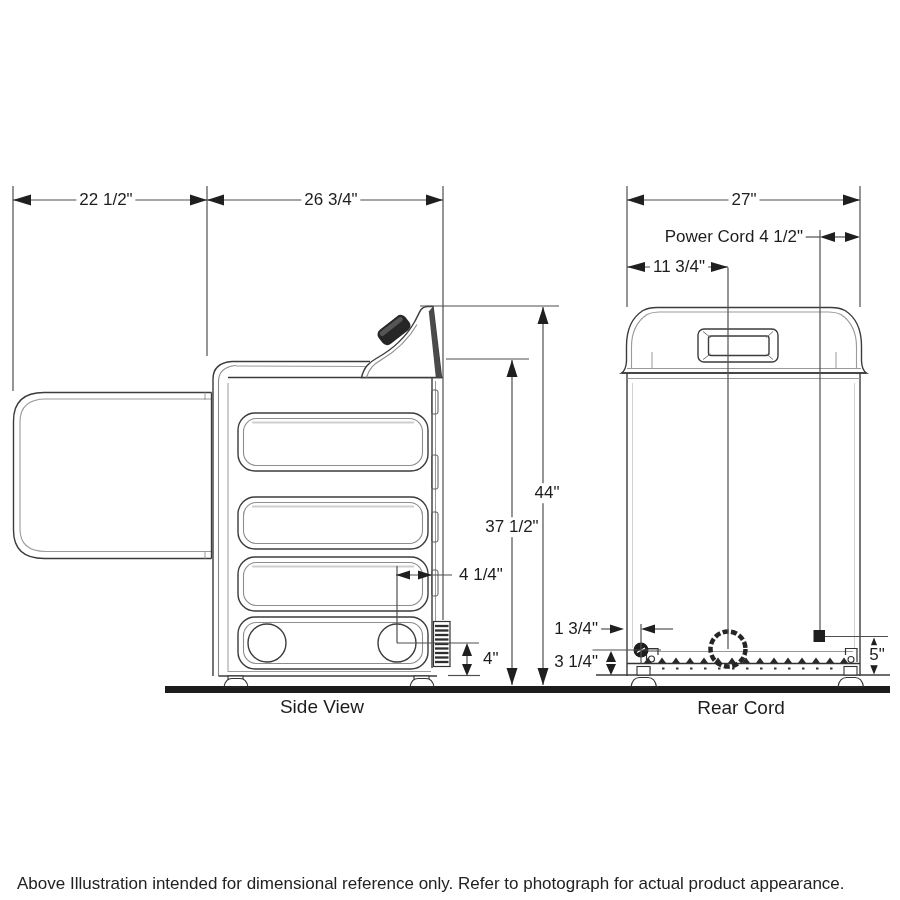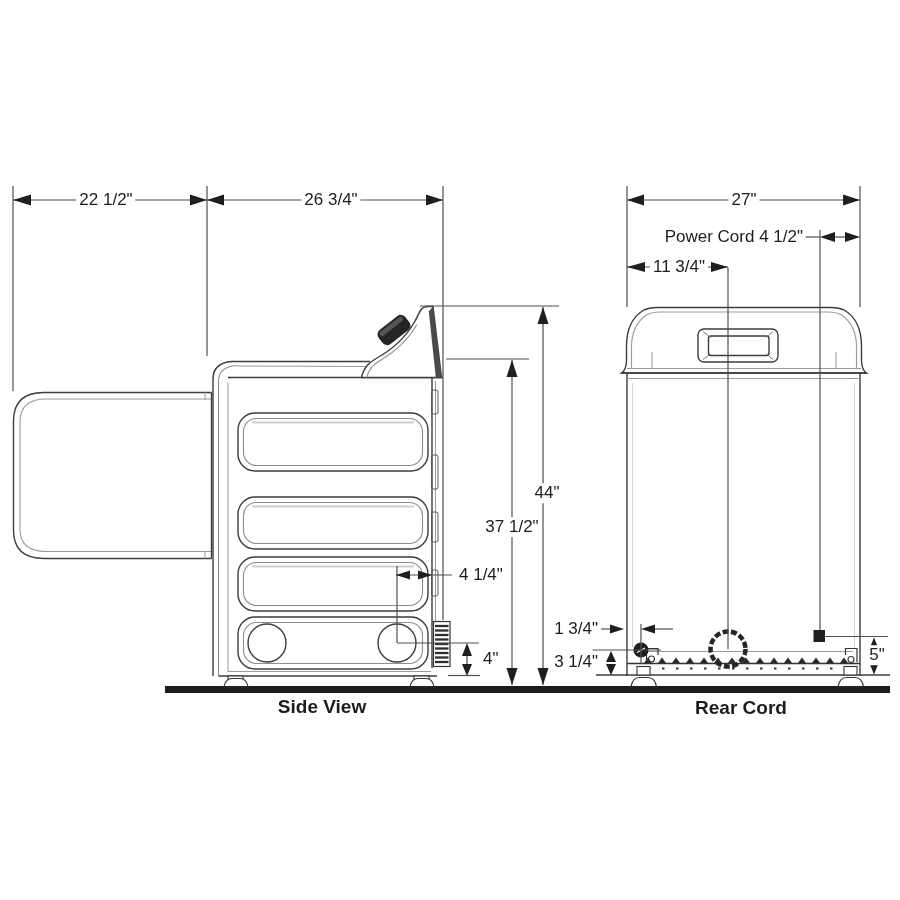--- a/index.html
+++ b/index.html
@@ -4,21 +4,21 @@
 <style>
   html,body{margin:0;padding:0;background:#fff;}
   #stage{position:relative;width:900px;height:900px;background:#fff;overflow:hidden;
          font-family:"Liberation Sans",sans-serif;}
   #stage svg{position:absolute;left:0;top:0;}
   .lbl{position:absolute;font:17px/1.15 "Liberation Sans",sans-serif;color:#1d1d1d;
        background:#fff;padding:0 3px;white-space:nowrap;}
   .c{transform:translate(-50%,-50%);}
   .r{transform:translate(-100%,-50%);}
   .l{transform:translate(0,-50%);}
-  .cap{font-size:19px;background:transparent;padding:0;font-weight:bold;}
+  .cap{font-size:19px;background:transparent;padding:0;}
   .note{font-size:17px;background:transparent;padding:0;color:#222;}
 </style>
 </head>
 <body>
 
 <div id="stage">
 
 <svg width="900" height="900" viewBox="0 0 900 900">
 
   <rect x="165" y="686" width="725" height="7" fill="#1c1c1c"></rect>
@@ -259,14 +259,15 @@
 <div class="lbl c" style="left:679px;top:267px">11 3/4"</div>
 <div class="lbl c" style="left:547px;top:493px">44"</div>
 <div class="lbl c" style="left:512px;top:527px">37 1/2"</div>
 <div class="lbl l" style="left:456px;top:575px">4 1/4"</div>
 <div class="lbl l" style="left:480px;top:659px">4"</div>
 <div class="lbl r" style="left:601px;top:629px">1 3/4"</div>
 <div class="lbl r" style="left:601px;top:662px">3 1/4"</div>
 <div class="lbl c" style="left:877px;top:655px">5"</div>
 <div class="lbl c cap" style="left:322px;top:707px">Side View</div>
 <div class="lbl c cap" style="left:741px;top:708px">Rear Cord</div>
+<div class="lbl l note" style="left:17px;top:884px">Above Illustration intended for dimensional reference only. Refer to photograph for actual product appearance.</div>
 
 </div>
 
 </body></html>

